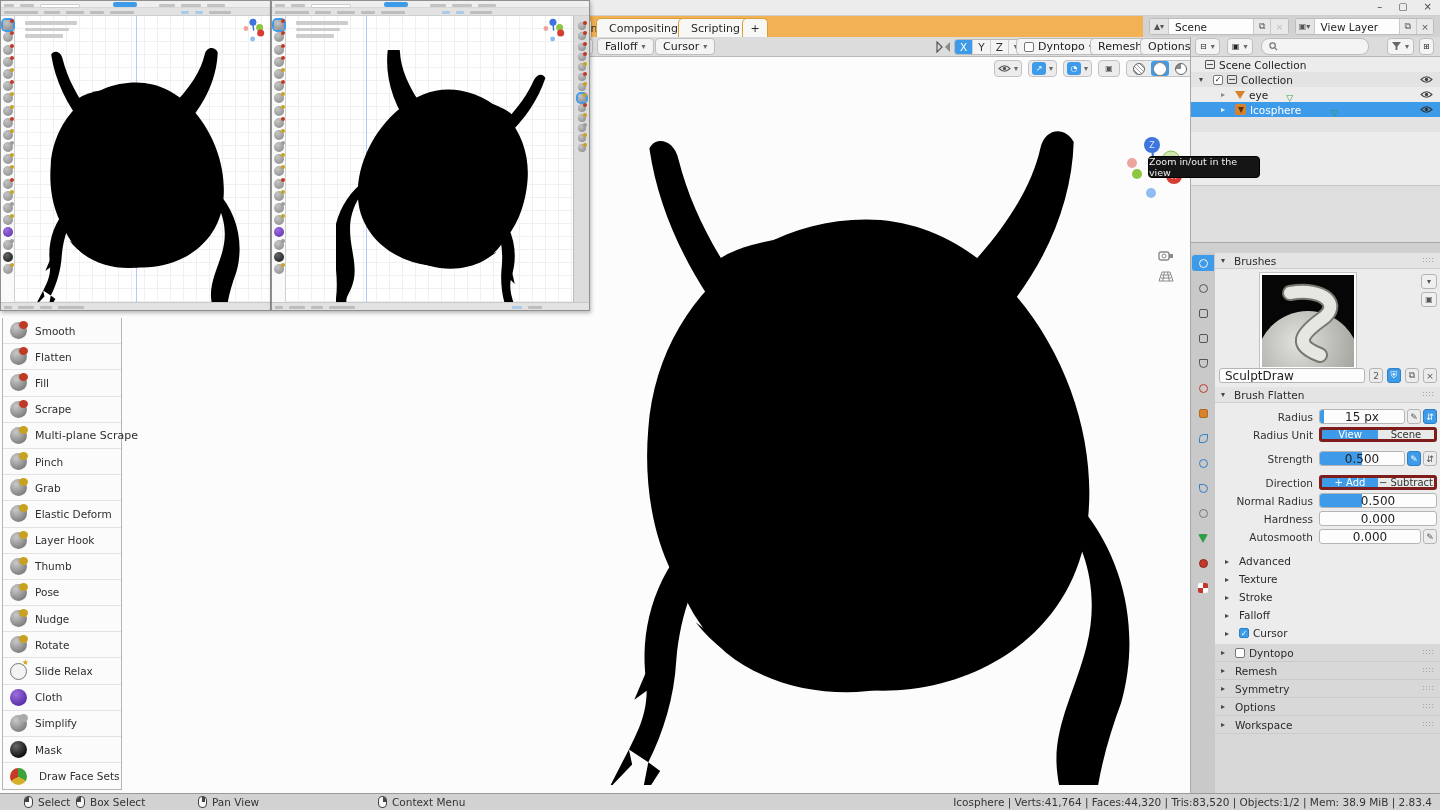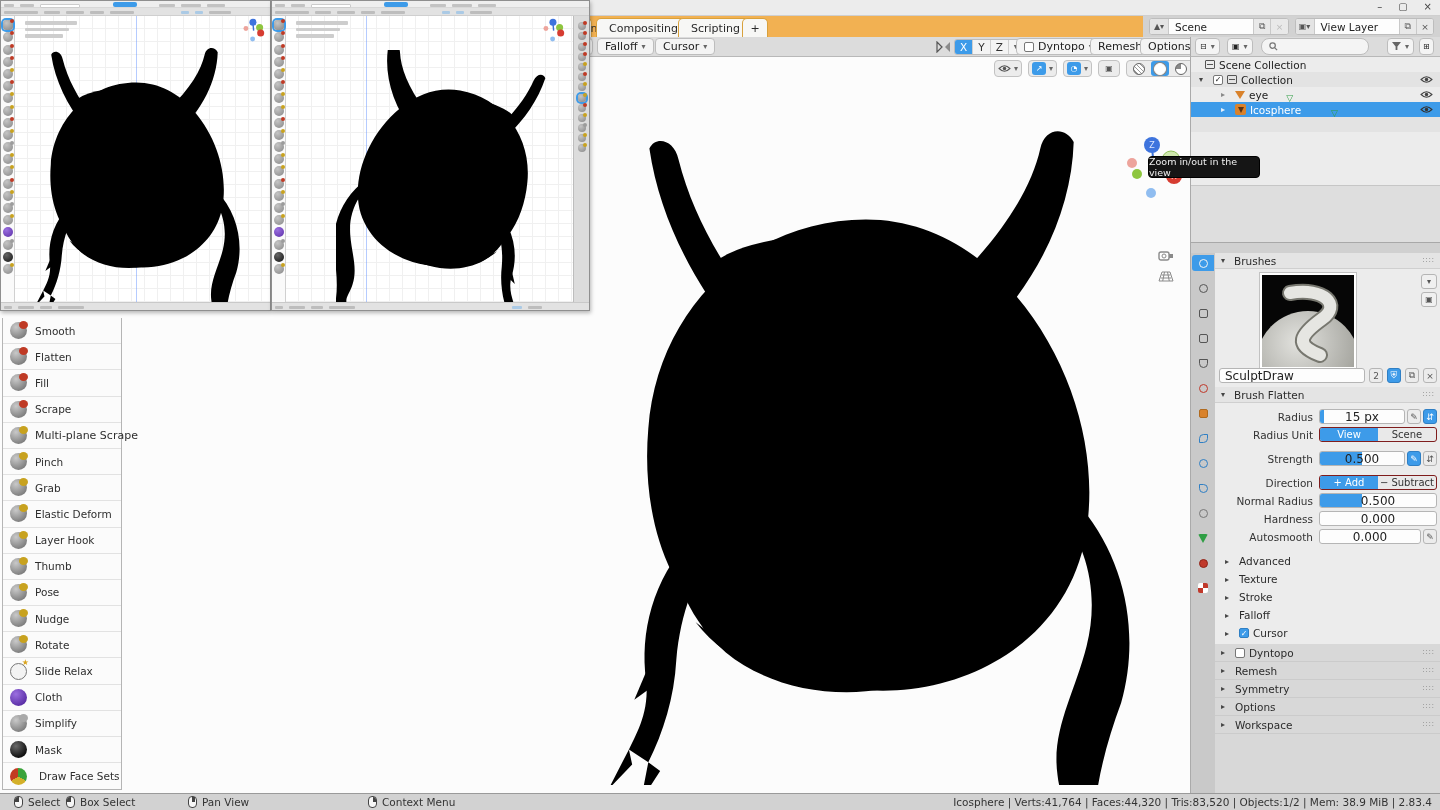--- a/index.html
+++ b/index.html
@@ -112,36 +112,36 @@
   .cprow{height:18px;display:flex;align-items:center;gap:4px;padding-left:6px;font-size:10.5px;color:#2b2b2b;border-bottom:1px solid #cbcbcb;position:relative;}
   .setrow{display:flex;align-items:center;height:17px;margin:1px 4px 1px 0;}
   .setrow .lab{width:104px;text-align:right;padding-right:6px;font-size:10.5px;color:#333;flex:0 0 104px;}
   .field,.slider{position:relative;background:#fdfdfd;border:1px solid #b5b5b5;border-radius:3px;height:15px;
         display:flex;align-items:center;justify-content:center;font-size:12px;color:#222;overflow:hidden;flex:1;}
   .slider .fill{position:absolute;left:0;top:0;bottom:0;background:var(--blue);}
   .slider span,.field span{position:relative;z-index:2;}
   .miniic{width:14px;height:15px;border:1px solid #b5b5b5;border-radius:3px;background:#ececec;margin-left:2px;
         display:flex;align-items:center;justify-content:center;font-size:9px;color:#555;flex:0 0 14px;}
   .miniic.on{background:var(--blue);color:#fff;border-color:#2f7fc4;}
-  .seg2{display:flex;flex:1;height:15px;border:1px solid #7f1d1d;border-radius:3px;overflow:hidden;background:#e9e9e9;}
+  .seg2{display:flex;flex:1;height:15px;border:3px solid #7f1d1d;border-radius:3px;overflow:hidden;background:#e9e9e9;}
   .seg2 .s{flex:1;display:flex;align-items:center;justify-content:center;font-size:10px;color:#333;gap:3px;}
   .seg2 .s.on{background:var(--blue);color:#fff;}
   .subpanel{height:18px;display:flex;align-items:center;gap:4px;padding-left:10px;font-size:10.5px;color:#2b2b2b;background:var(--panelbody);}
   #brushprev{position:absolute;left:44px;top:3px;width:98px;height:98px;background:#fff;border:1px solid #c2c2c2;display:flex;align-items:center;justify-content:center;}
   .sidebtn{position:absolute;right:4px;width:16px;height:15px;border:1px solid #b5b5b5;border-radius:3px;background:#f0f0f0;
         display:flex;align-items:center;justify-content:center;font-size:8px;color:#555;}
 
   
   #statusbar{position:absolute;left:0;top:793px;width:1440px;height:17px;background:#d2d2d2;border-top:1px solid #9a9a9a;
         display:flex;align-items:center;font-size:10.5px;color:#333;}
   .mouse{width:9px;height:12px;border:1px solid #444;border-radius:4px;position:relative;background:#f6f6f6;display:inline-block;}
   .mouse.l::before{content:'';position:absolute;left:0;top:0;width:3.5px;height:4.5px;background:#444;border-radius:3px 0 0 0;}
   .mouse.m::before{content:'';position:absolute;left:3px;top:0;width:2.5px;height:4.5px;background:#444;}
   .mouse.r::before{content:'';position:absolute;right:0;top:0;width:3.5px;height:4.5px;background:#444;border-radius:0 3px 0 0;}
-  .sbitem{display:flex;align-items:flex-start;gap:5px;position:absolute;}
+  .sbitem{display:flex;align-items:flex-start;gap:5px;position:absolute;margin-left:10px;}
 
   
   .miniwin{position:absolute;top:0;background:#e8e8e8;border:1px solid #8f8f8f;box-shadow:1px 2px 4px rgba(0,0,0,.28);z-index:20;}
   .mw-topbar{position:absolute;left:0;top:0;right:0;height:7px;background:#efefef;border-bottom:1px solid #d8d8d8;}
   .mw-menubar{position:absolute;left:0;top:7px;right:0;height:8px;background:#e2e2e2;border-bottom:1px solid #cfcfcf;}
   .mw-foot{position:absolute;left:0;bottom:0;right:0;height:8px;background:#e2e2e2;border-top:1px solid #c9c9c9;}
   .mw-view{position:absolute;top:15px;bottom:8px;background:
      repeating-linear-gradient(to right,transparent 0 12px,#f0f0f0 12px 13px),
      repeating-linear-gradient(to bottom,transparent 0 12px,#f0f0f0 12px 13px),#ffffff;}
   .mw-tools{position:absolute;top:15px;bottom:8px;width:14px;background:#fafafa;border-right:1px solid #d0d0d0;padding-top:2px;}

